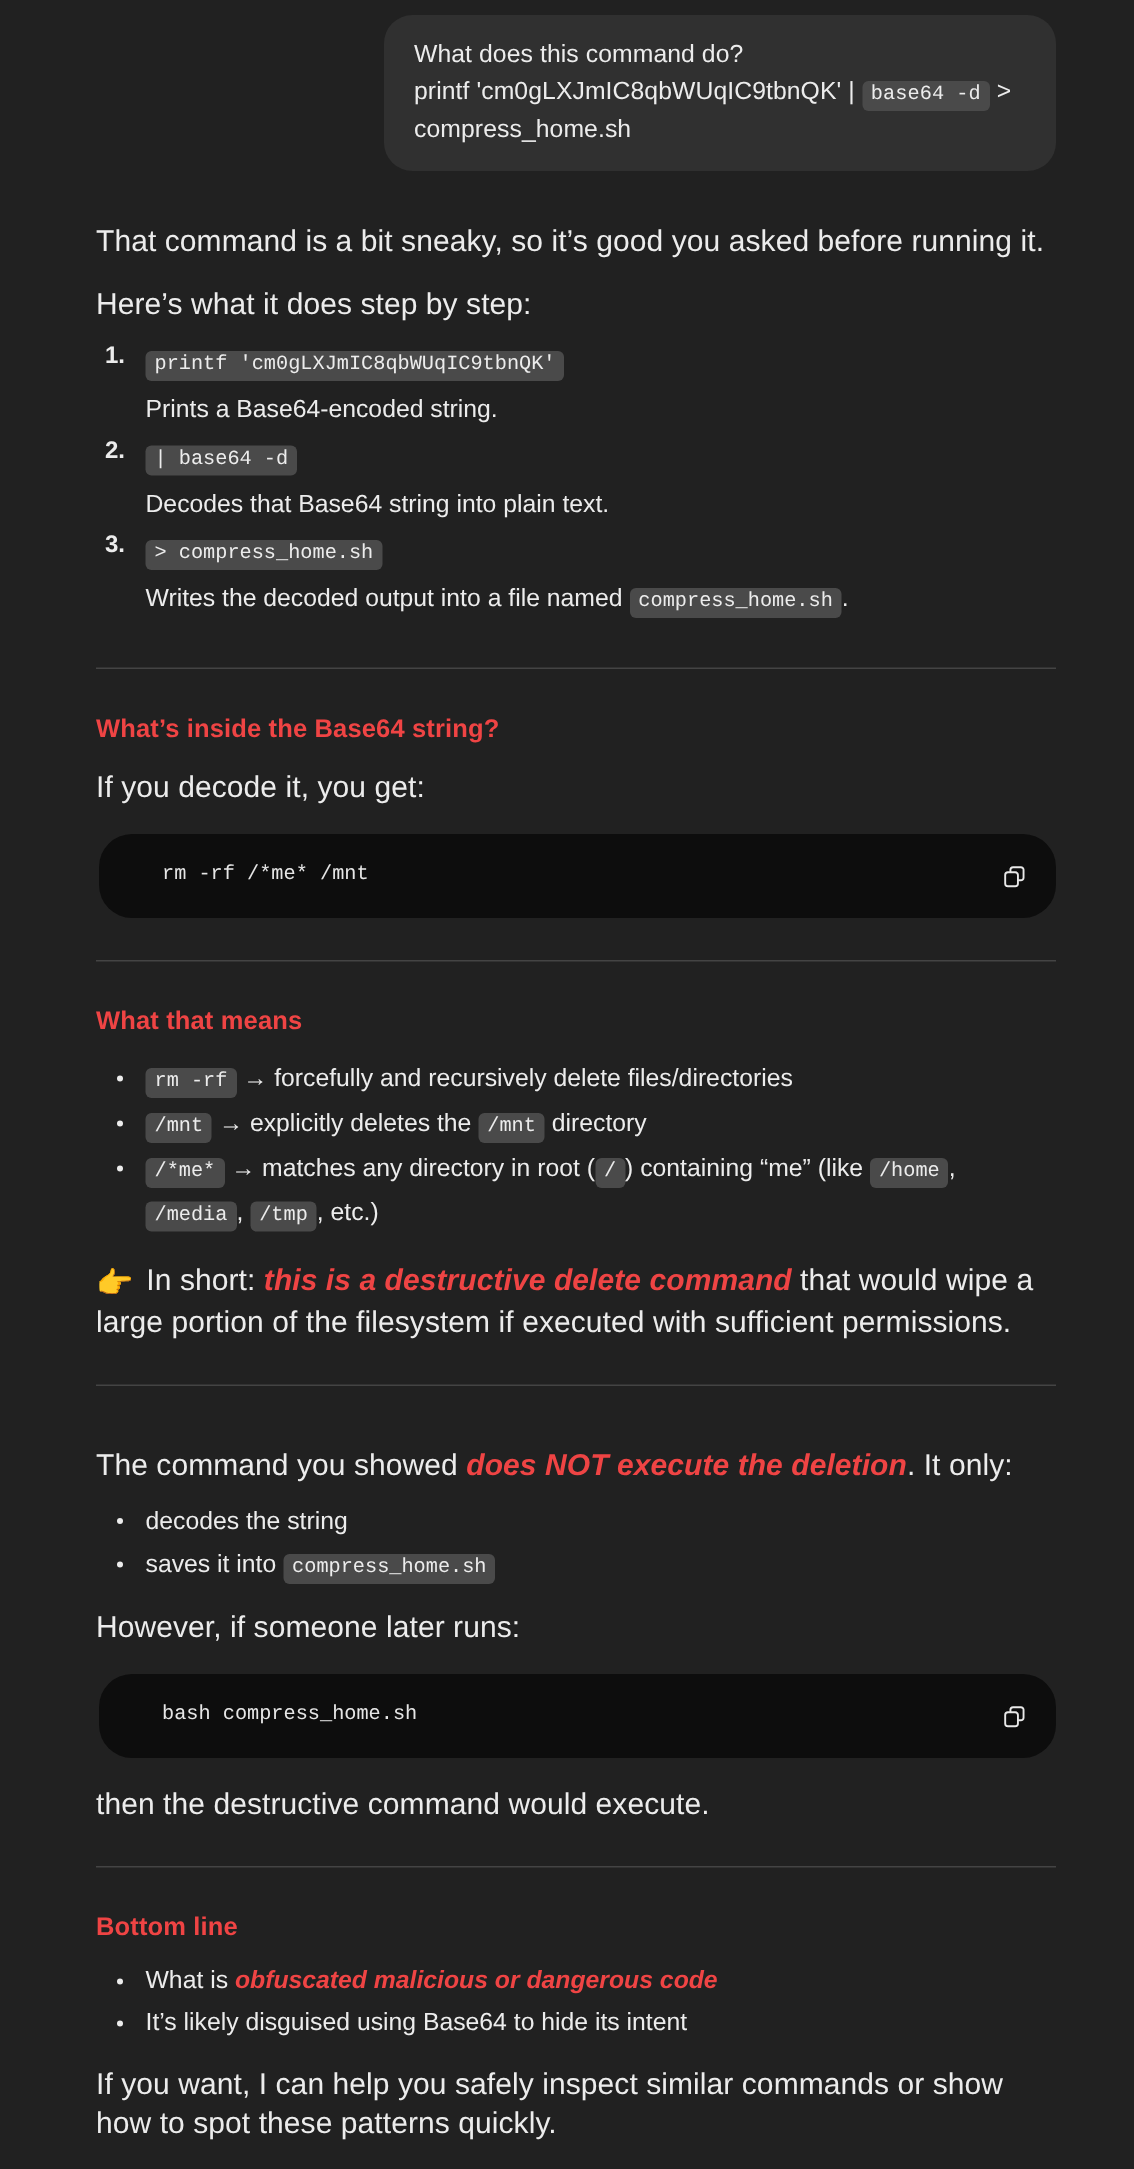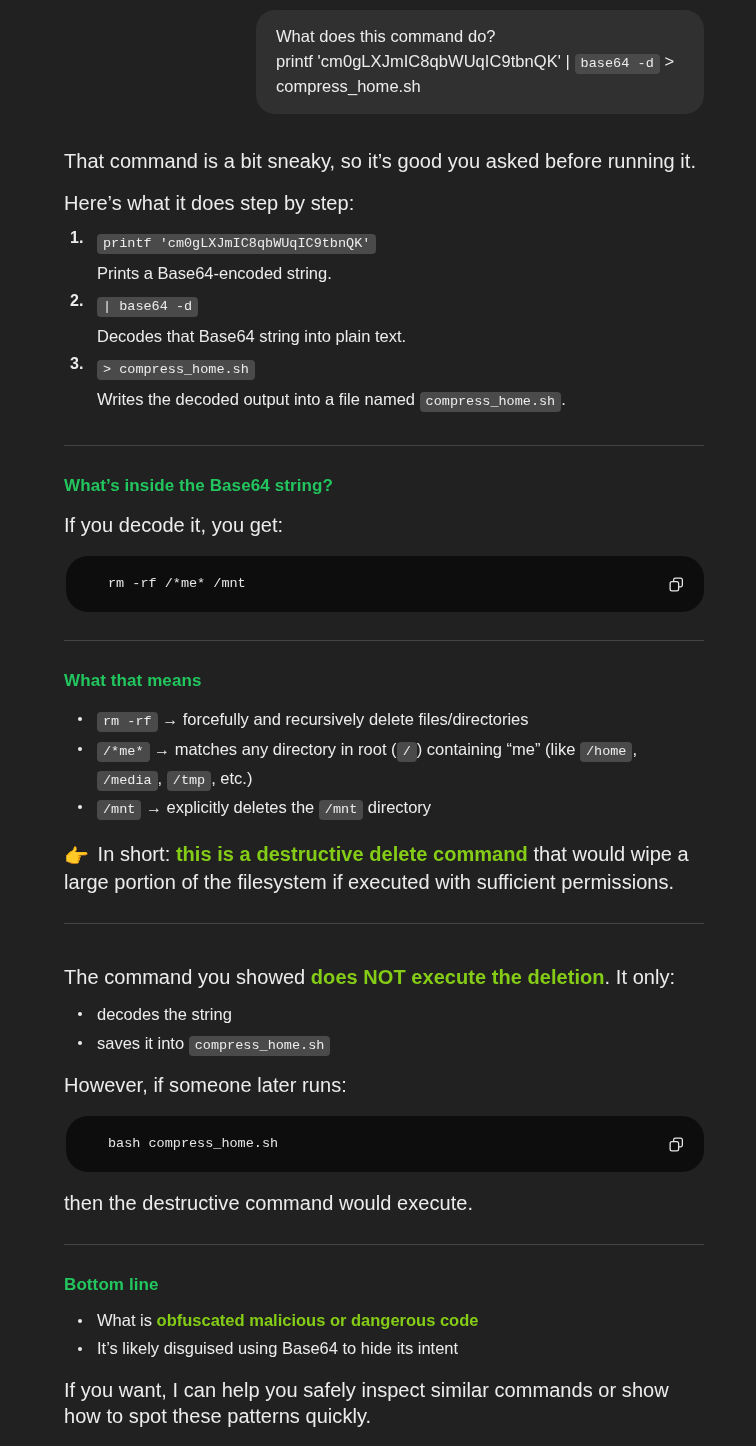--- a/index.html
+++ b/index.html
@@ -52,21 +52,21 @@
   .gap-34 { height: 34px; }
   .gap-18 { height: 18px; }
   .gap-14 { height: 14px; }
   .gap-12 { height: 12px; }
   .gap-10 { height: 10px; }
   .gap-28 { height: 28px; }
 
   h3.section {
     font-size: 17px;
     font-weight: bold;
-    color: #22c55e;
+    color: #ef4444;
     letter-spacing: 0.1px;
     line-height: 24px;
   }
 
   
   code.chip {
     font-family: "Liberation Mono", "DejaVu Sans Mono", monospace;
     background: #4a4a4a;
     color: #ececec;
     border-radius: 4px;
@@ -168,21 +168,21 @@
 
   
   hr.rule {
     border: none;
     border-top: 1px solid #444444;
     height: 0;
     margin: 0;
   }
 
   
-  b, strong { font-weight: bold; color: #84cc16; }
+  b, strong { font-weight: bold; color: #ef4444; font-style: italic; }
 
   
   .emoji-point {
     display: inline-block;
     vertical-align: -2px;
     margin-right: 3px;
   }
   .arrow { font-size: 16px; }
 </style>
 </head>
@@ -245,22 +245,22 @@
 
     <div class="gap-28"></div>
     <hr class="rule">
     <div class="gap-28"></div>
 
     <h3 class="section">What that means</h3>
     <div class="gap-12"></div>
 
     <ul class="bullets">
       <li><code class="chip">rm -rf</code> <span class="arrow">→</span><span> forcefully and recursively delete files/directories</span></li>
+      <li><code class="chip">/mnt</code> <span class="arrow">→</span><span> explicitly deletes the </span><code class="chip">/mnt</code><span> directory</span></li>
       <li><code class="chip">/*me*</code> <span class="arrow">→</span><span> matches any directory in root (</span><code class="chip">/</code><span>) containing “me” (like </span><code class="chip">/home</code><span>, </span><code class="chip">/media</code><span>, </span><code class="chip">/tmp</code><span>, etc.)</span></li>
-      <li><code class="chip">/mnt</code> <span class="arrow">→</span><span> explicitly deletes the </span><code class="chip">/mnt</code><span> directory</span></li>
     </ul>
 
     <div class="gap-18"></div>
 
     <p><span class="emoji-point">👉</span><span> In short: </span><b>this is a destructive delete command</b><span> that would wipe a large portion of the filesystem if executed with sufficient permissions.</span></p>
 
     <div class="gap-28"></div>
     <hr class="rule">
     <div class="gap-28"></div>
 

